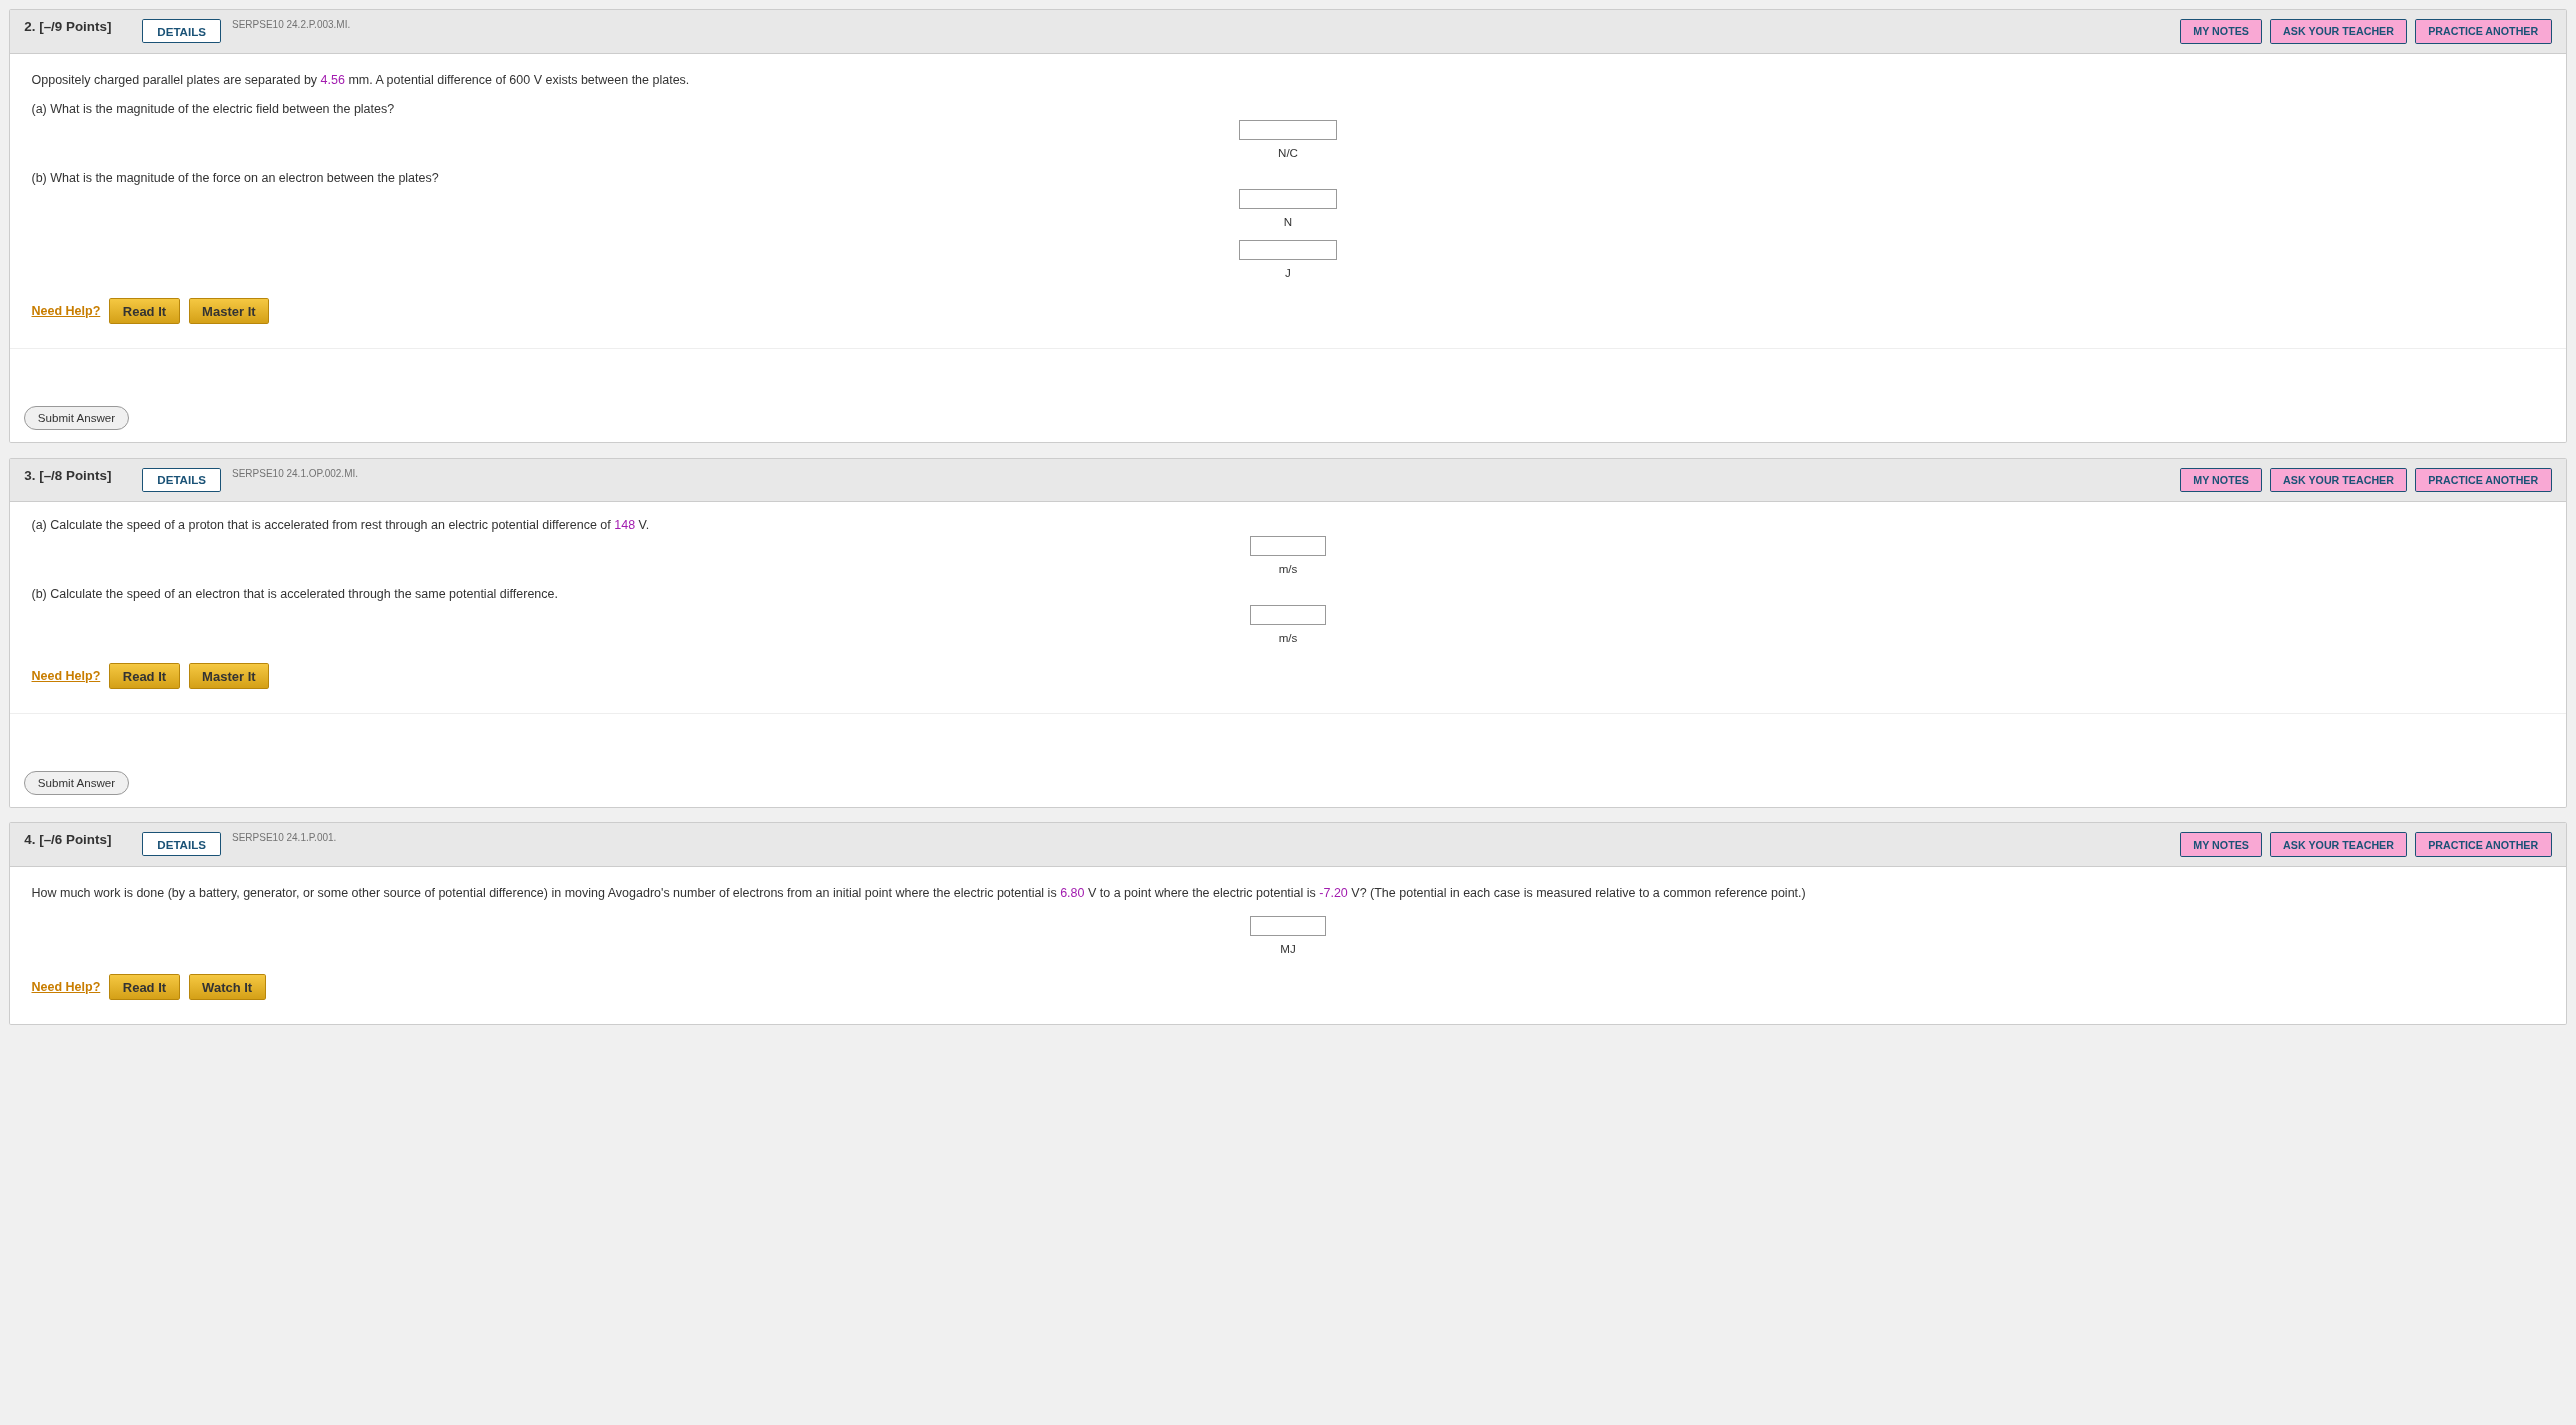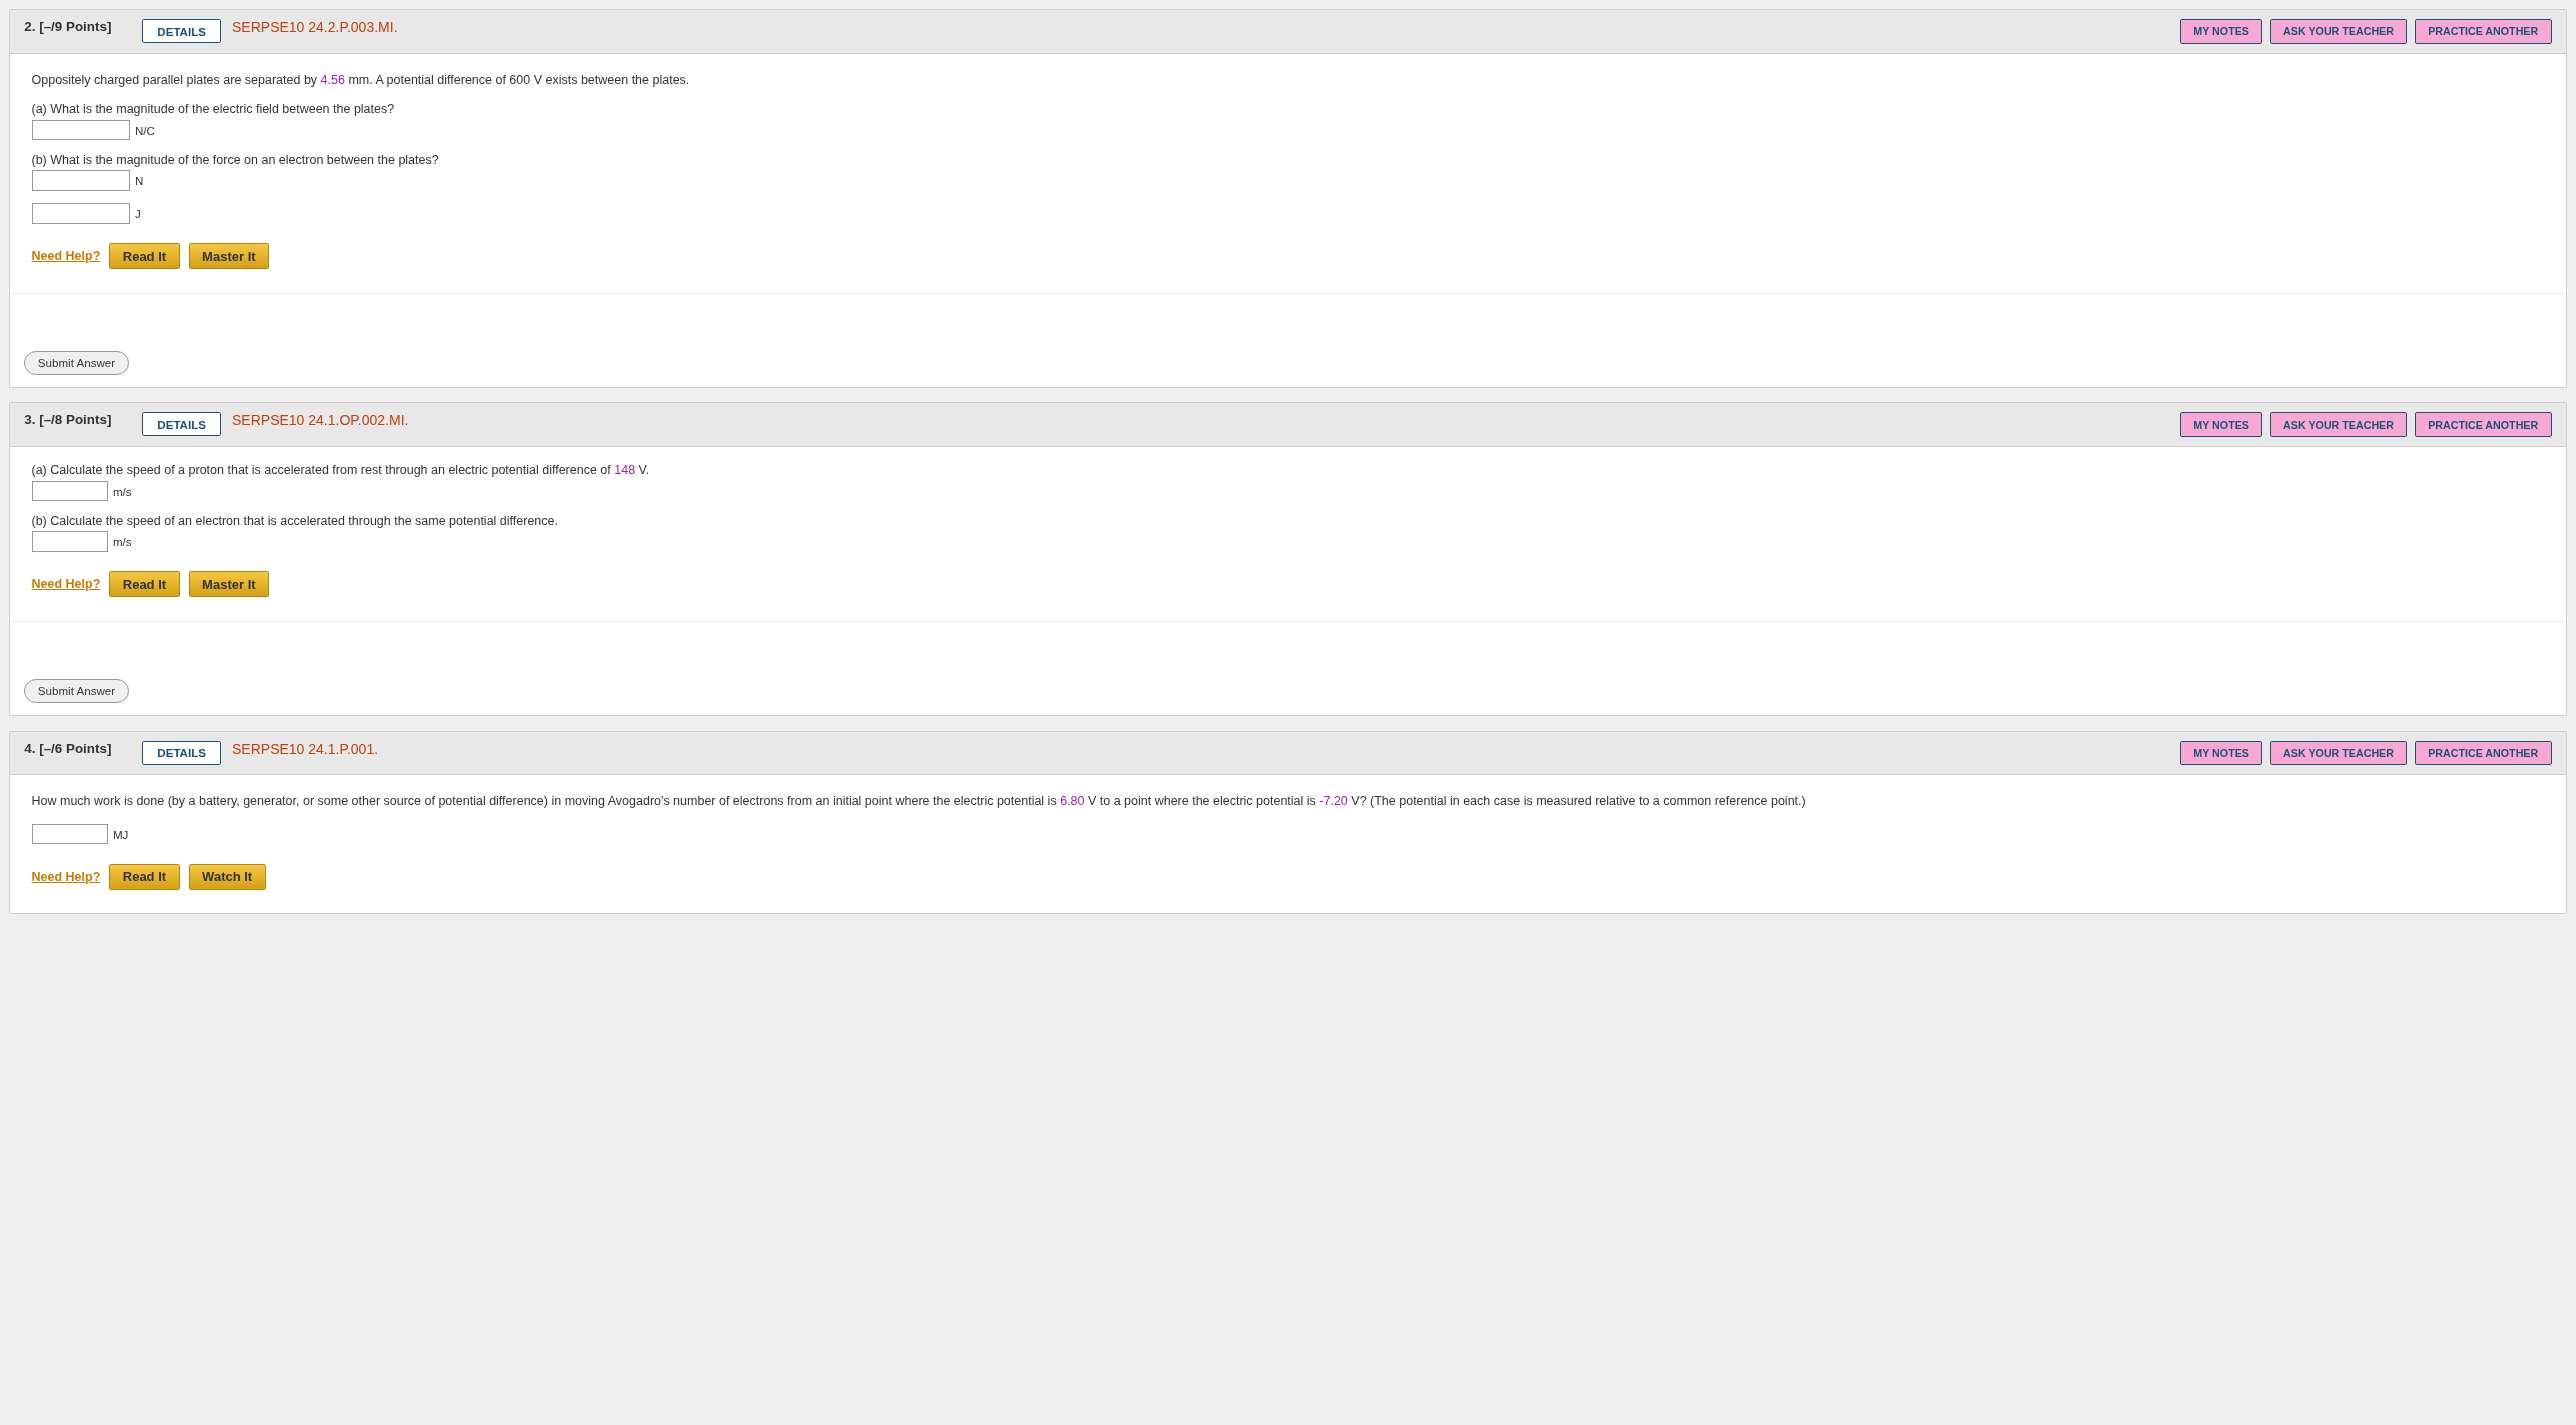--- a/index.html
+++ b/index.html
@@ -41,22 +41,22 @@
       background: #fff;
       border: 1.8px solid #1a5276;
       color: #1a5276;
       font-weight: bold;
       font-size: 11.6px;
       padding: 4.5px 14.3px;
       cursor: pointer;
       border-radius: 1.8px;
     }
     .question-code {
-      font-size: 14px;
-      color: #c2410c;
+      font-size: 10px;
+      color: #737373;
       font-weight: normal;
       flex: 1;
     }
     .header-actions {
       display: flex;
       gap: 7.2px;
       margin-left: auto;
     }
     .btn-header-action {
       background: #f9a8d4;
@@ -85,20 +85,21 @@
     }
     .sub-question-label {
       font-size: 12.5px;
       margin-bottom: 3.6px;
     }
     .input-row {
       display: flex;
       align-items: center;
       gap: 5.4px;
       margin-top: 3.6px;
+      flex-direction: column;
     }
     .answer-input {
       border: 0.9px solid #999;
       padding: 2.7px 5.4px;
       font-size: 11.6px;
       width: 98px;
     }
     .answer-input-sm {
       border: 0.9px solid #999;
       padding: 2.7px 5.4px;

